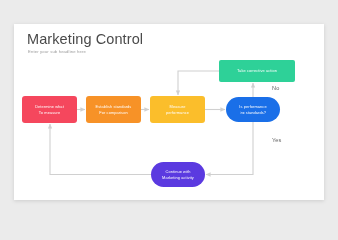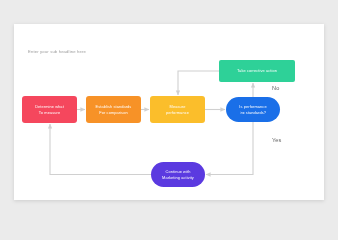--- a/index.html
+++ b/index.html
@@ -94,20 +94,21 @@
     letter-spacing: 0.1px;
   }
   #label-no { left: 258px; top: 61px; }
   #label-yes { left: 258px; top: 113px; }
 </style>
 </head>
 <body>
 
 <div id="slide-card">
 
+  <div id="slide-title">Marketing Control</div>
   <div id="slide-subtitle">Enter your sub headline here</div>
 
   <svg id="flow" viewBox="0 0 310 176">
     <defs>
       <marker id="ah" markerWidth="5" markerHeight="5" refX="4.2" refY="2" orient="auto">
         <path d="M0,0 L4.4,2 L0,4 z" fill="#d0d0d0"></path>
       </marker>
     </defs>
     <g stroke="#d0d0d0" stroke-width="1.1" fill="none" marker-end="url(#ah)">
 

